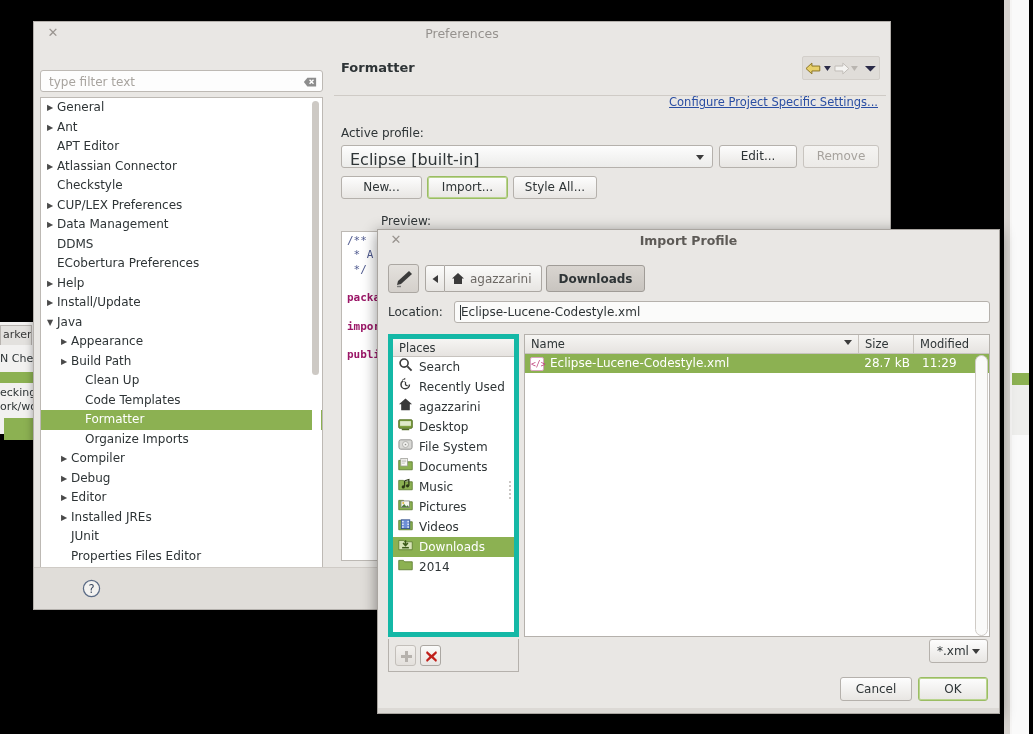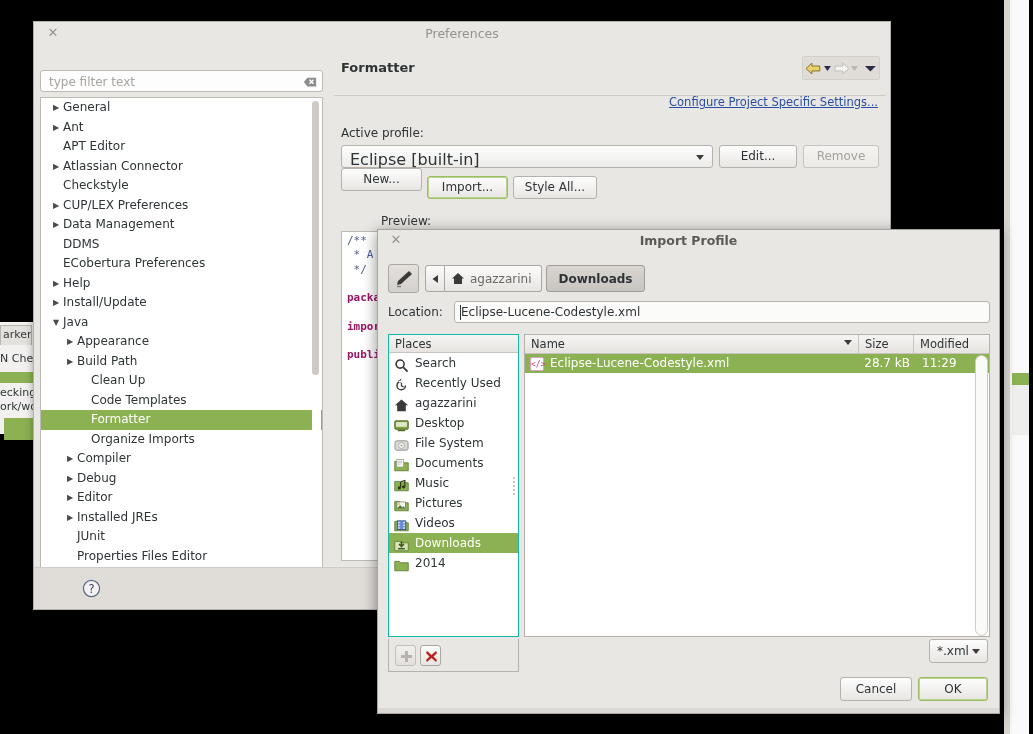--- a/index.html
+++ b/index.html
@@ -48,21 +48,21 @@
     background:#fdfdfd; border:1px solid #bdb9b4; border-radius:3px;
   }
   .filter-text { position:absolute; left:8px; top:4px; font-size:12px; color:#a8a49f; }
   .filter-clear { position:absolute; right:5px; top:4px; width:14px; height:14px; }
   .tree-list {
     position:absolute; left:0; top:27px; width:283px; height:492px;
     background:#ffffff; border:1px solid #bdb9b4; overflow:hidden;
   }
   .tree-scroll { position:absolute; right:1px; top:1px; width:9px; height:490px; background:#ffffff; }
   .tree-thumb { position:absolute; right:2px; top:2px; width:7px; height:274px; background:#cdc9c4; border-radius:4px; }
-  .tree-item { position:relative; height:19.5px; line-height:19.5px; font-size:12px; color:#2e3436; white-space:nowrap; padding-left:6px; }
+  .tree-item { position:relative; height:19.5px; line-height:19.5px; font-size:12px; color:#2e3436; white-space:nowrap; padding-left:0; }
   .tree-item.sel { background:#8cb152; color:#ffffff; }
   .tree-arrow { display:inline-block; width:10px; color:#4a4a4a; font-size:8px; vertical-align:middle; }
   .tree-label { vertical-align:middle; }
 
   
   .content-pane { position:absolute; left:300px; top:0; width:552px; height:545px; }
   .content-header { position:absolute; left:0; top:6px; width:552px; height:34px; }
   .content-title { position:absolute; left:7px; top:6px; font-size:13px; font-weight:bold; color:#2e3436; }
   .nav-toolbar { position:absolute; right:6px; top:2px; width:78px; height:24px; background:#e0ddd9; border:1px solid #d3cfca; border-radius:2px; display:flex; align-items:center; gap:1px; padding:0 2px; }
   .hdr-rule { position:absolute; left:0; top:41px; width:552px; height:1px; background:#cfcbc6; }
@@ -79,21 +79,21 @@
   .combo-arrow { position:absolute; right:8px; top:9px; width:0;height:0; border-left:4px solid transparent; border-right:4px solid transparent; border-top:5px solid #3c3c3c; }
 
   .btn {
     background:linear-gradient(#fdfdfd,#e8e6e3); border:1px solid #b5b1ac; border-radius:3px;
     font-size:12px; color:#2e3436; text-align:center; cursor:default; font-family:inherit;
   }
   .btn.disabled { color:#a6a29d; background:linear-gradient(#f5f4f2,#eceae7); border-color:#c8c4bf; }
   .btn.focus { border-color:#9bbd63; box-shadow:0 0 0 1px #b9d48e inset; }
   .btn-edit { position:absolute; left:385px; top:97px; width:78px; height:23px; line-height:21px; }
   .btn-remove { position:absolute; left:469px; top:97px; width:76px; height:23px; line-height:21px; }
-  .btn-new { position:absolute; left:7px; top:120px; width:81px; height:23px; line-height:21px; }
+  .btn-new { position:absolute; left:7px; top:128px; width:81px; height:23px; line-height:21px; }
   .btn-import { position:absolute; left:93px; top:128px; width:81px; height:23px; line-height:21px; }
   .btn-exportall { position:absolute; left:179px; top:128px; width:84px; height:23px; line-height:21px; }
 
   .lbl-preview { position:absolute; left:7px; top:166px; font-size:12px; color:#2e3436;margin-left:40px; }
   .preview-box {
     position:absolute; left:7px; top:183px; width:538px; height:330px;
     background:#ffffff; border:1px solid #bdb9b4; overflow:hidden;
   }
   .code { position:absolute; left:5px; top:2px; font-family:"DejaVu Sans Mono","Liberation Mono",monospace; font-size:11px; line-height:14.3px; white-space:pre; }
   .c-cm { color:#4f5a8f; }
@@ -119,23 +119,23 @@
   .back-btn { width:20px; height:27px; background:linear-gradient(#fbfbfa,#e7e5e2); border:1px solid #aba7a2; border-radius:3px 0 0 3px; position:relative; }
   .crumb { height:27px; background:linear-gradient(#fbfbfa,#e7e5e2); border:1px solid #aba7a2; border-left:none; border-radius:0 3px 3px 0; display:flex; align-items:center; padding:0 10px 0 6px; font-size:12px; color:#6c6864; gap:5px; }
   .crumb-active { height:27px; background:linear-gradient(#d9d5d0,#c8c4bf); border:1px solid #a09c97; border-radius:3px; display:flex; align-items:center; padding:0 11px; font-size:12px; font-weight:bold; color:#2e3436; margin-left:4px; }
 
   .loc-row { position:absolute; left:10px; top:71px; width:602px; height:22px; }
   .loc-label { position:absolute; left:0; top:4px; font-size:12px; color:#2e3436; }
   .loc-input { position:absolute; left:66px; top:0; width:536px; height:22px; background:#fbfbfa; border:1px solid #b5b1ac; border-radius:3px; }
   .loc-val { position:absolute; left:6px; top:3px; font-size:12px; color:#2e3436; }
   .loc-caret { position:absolute; left:5px; top:3px; width:1px; height:15px; background:#2e3436; }
 
-  .places-pane { position:absolute; left:10px; top:104px; width:131px; height:303px; background:#ffffff; border:1px solid #14b8a6; overflow:hidden; }
+  .places-pane { position:absolute; left:10px; top:104px; width:131px; height:303px; background:#ffffff; border:5px solid #14b8a6; overflow:hidden; }
   .places-hdr { height:18px; line-height:18px; background:linear-gradient(#f6f5f3,#e6e3e0); border-bottom:1px solid #c7c3be; font-size:11.5px; padding-left:6px; color:#2e3436; }
-  .place-item { height:20px; line-height:20px; font-size:12px; color:#2e3436; padding-left:5px; display:flex; align-items:flex-end; gap:6px; white-space:nowrap; }
+  .place-item { height:20px; line-height:20px; font-size:12px; color:#2e3436; padding-left:5px; display:flex; align-items:flex-start; gap:6px; white-space:nowrap; }
   .place-item.sel { background:#8cb152; color:#ffffff; }
   .place-ico { width:15px; height:15px; flex:0 0 15px; position:relative; }
   .pane-grip { position:absolute; right:1px; top:140px; width:5px; height:26px; }
   .pane-grip i { display:block; width:2px; height:2px; background:#b9b5b0; margin:2px 0 0 1px; border-radius:1px; }
 
   .places-btns { position:absolute; left:10px; top:409px; width:131px; height:33px; background:#e9e7e4; border:1px solid #b5b1ac; border-top:none; display:flex; align-items:center; gap:4px; padding-left:6px; }
   .sm-btn { width:21px; height:21px; border-radius:3px; position:relative; }
   .sm-btn.plus { background:linear-gradient(#f2f0ed,#e3e0dc); border:1px solid #c3bfba; }
   .sm-btn.del { background:linear-gradient(#fbfbfa,#e8e5e2); border:1px solid #aba7a2; }
 

